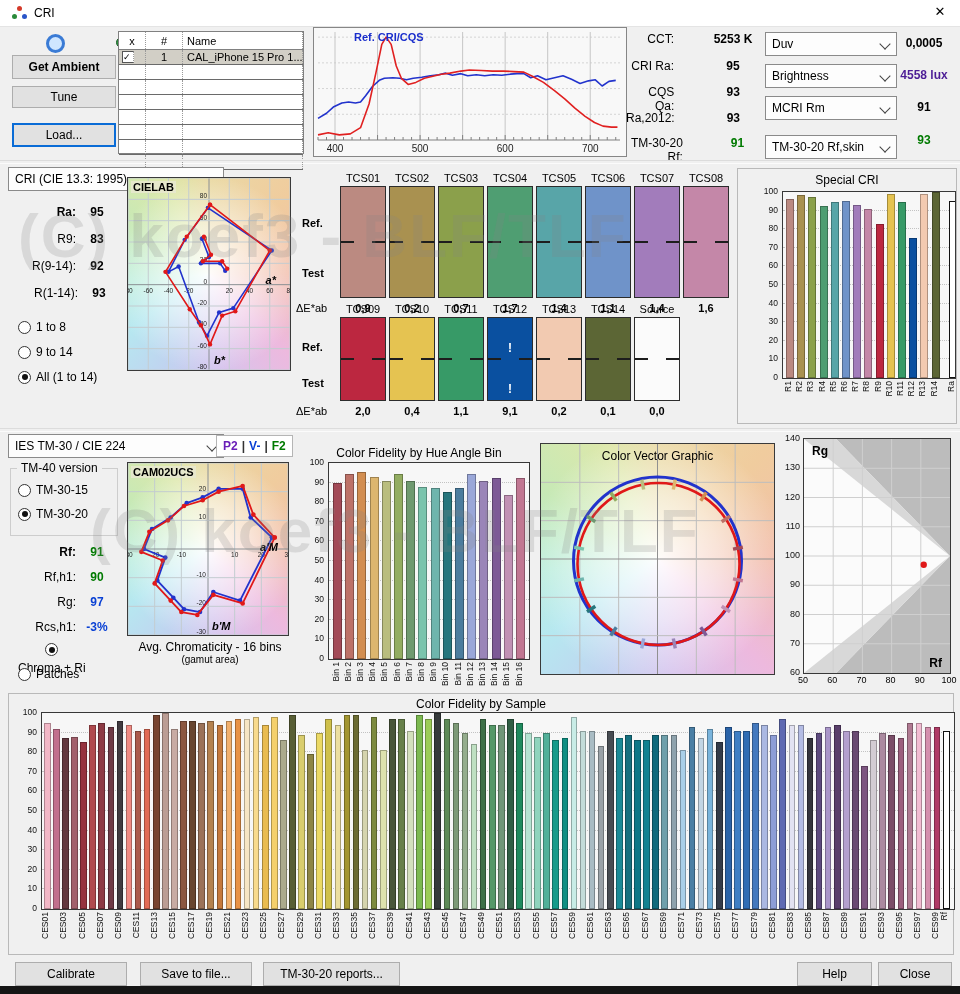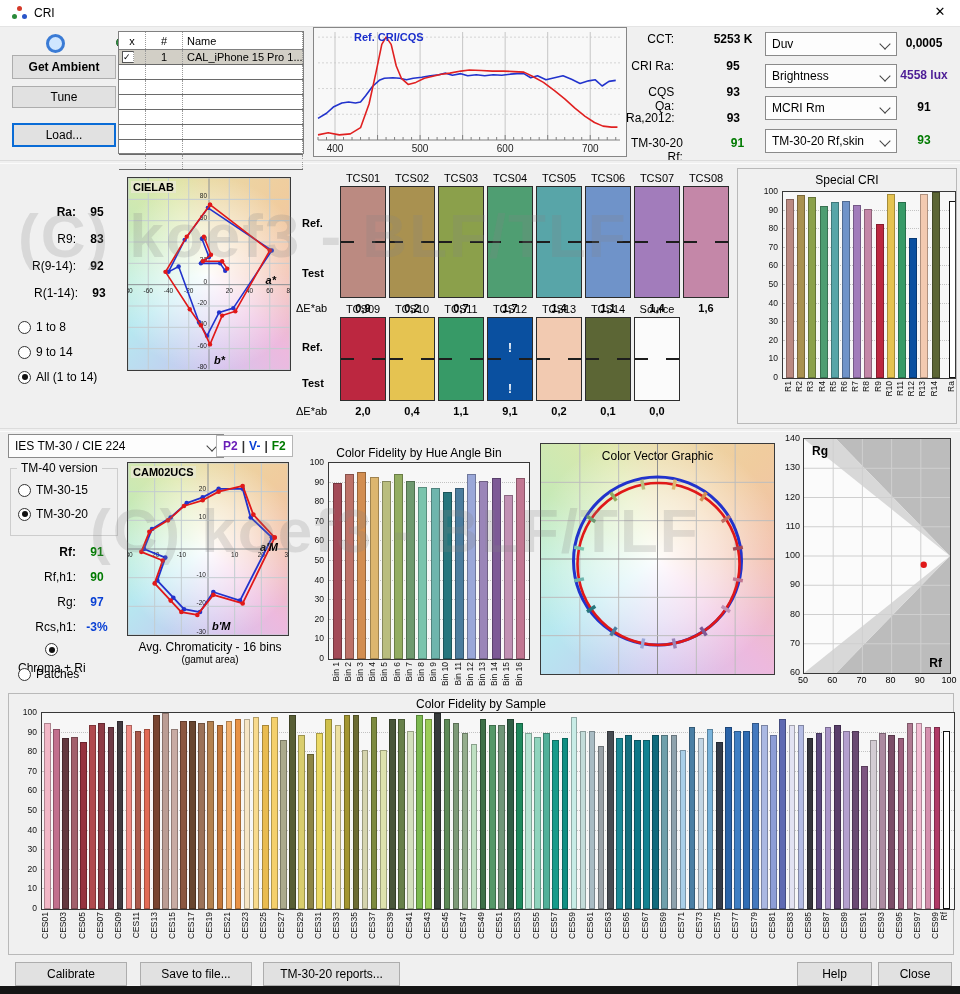--- a/index.html
+++ b/index.html
@@ -235,29 +235,33 @@
       <div class="combo" style="left: 765px; top: 64px; width: 118px; height: 22px;">
         <span>Brightness</span>
         <span class="chev"></span>
       </div>
       <div style="position: absolute; left: 893px; top: 68px; width: 62px; text-align: center; font-weight: bold; color: #4c1d95;">4558 lux</div>
       <div class="combo" style="left: 765px; top: 96px; width: 118px; height: 22px;">
         <span>MCRI Rm</span>
         <span class="chev"></span>
       </div>
       <div style="position: absolute; left: 893px; top: 100px; width: 62px; text-align: center; font-weight: bold; color: rgb(0, 0, 0);">91</div>
-      <div class="combo" style="left: 765px; top: 129px; width: 118px; height: 22px;">
+      <div class="combo" style="left: 765px; top: 135px; width: 118px; height: 22px;">
         <span>TM-30-20 Rf,skin</span>
         <span class="chev"></span>
       </div>
       <div style="position: absolute; left: 893px; top: 133px; width: 62px; text-align: center; font-weight: bold; color: rgb(0, 122, 0);">93</div>
     </div>
 
   <div class="sep" style="top:160px;"></div>
 
+  <div class="combo" style="left:8px;top:167px;width:202px;height:22px;">
+    <span>CRI (CIE 13.3: 1995)</span>
+    <span class="chev"></span>
+  </div>
 
   <div id="cri-metrics">
       <div style="position: absolute; left: 14px; top: 205px; display: flex;">
         <span style="width: 62px; text-align: right; font-weight: bold;">Ra:</span>
         <span style="width: 42px; text-align: center; font-weight: bold;">95</span>
       </div>
       <div style="position: absolute; left: 14px; top: 232px; display: flex;">
         <span style="width: 62px; text-align: right;">R9:</span>
         <span style="width: 42px; text-align: center; font-weight: bold;">83</span>
       </div>

